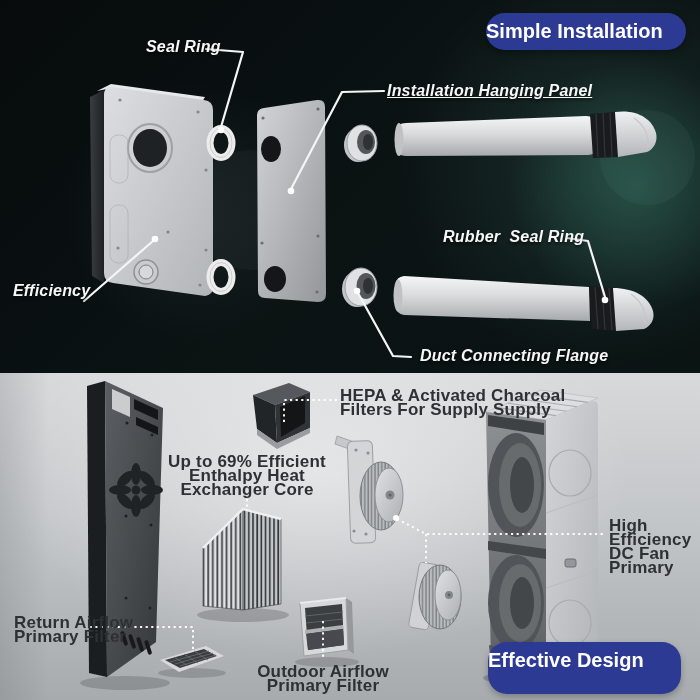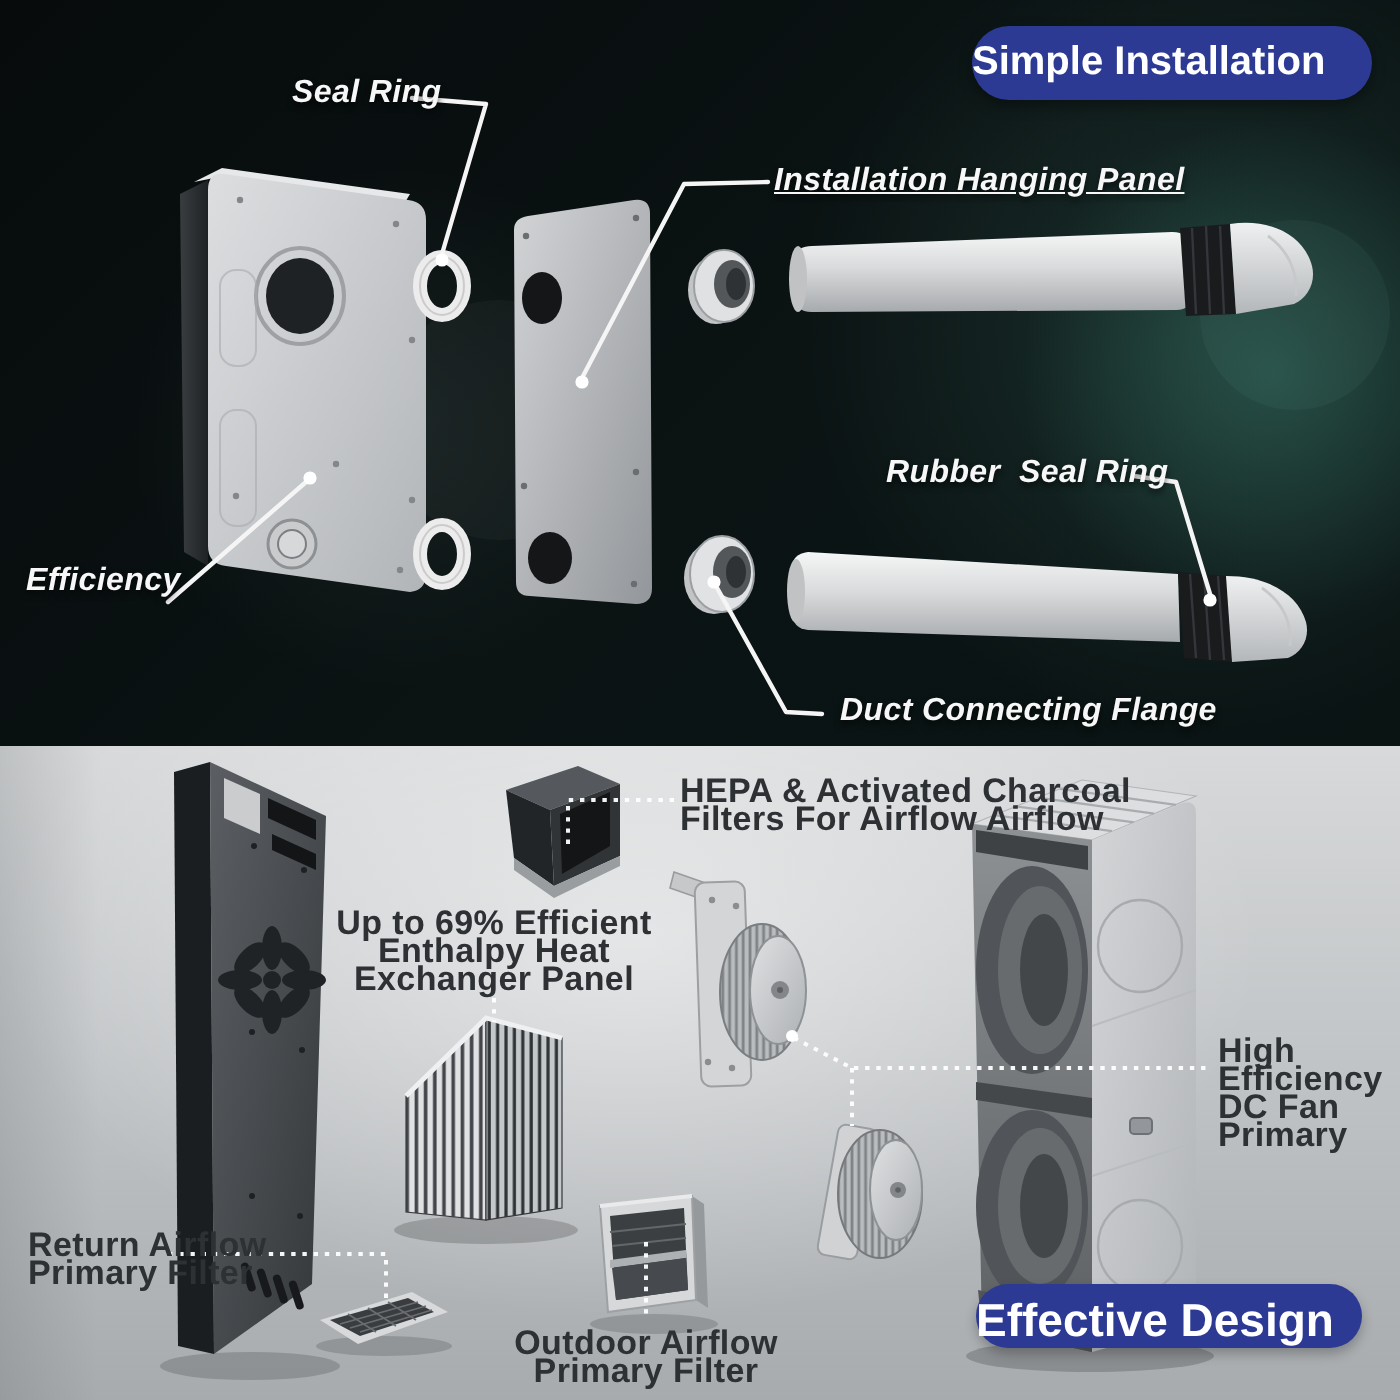--- a/index.html
+++ b/index.html
@@ -25,21 +25,21 @@
       radial-gradient(ellipse at 45% 30%, rgba(255,255,255,.5), transparent 58%),
       linear-gradient(180deg,#d7d9da 0%,#c3c6c8 45%,#a7abae 100%);}
   .blabel{position:absolute;font-weight:700;font-size:17px;line-height:14px;
     color:var(--bottom-text,#2e3134);letter-spacing:.2px;}
   .blabel.center{text-align:center;}
   
   .badge{position:absolute;background:var(--badge-blue,#2c3a94);color:#fff;
     font-weight:700;border-radius:19px;
     box-shadow:0 3px 7px rgba(0,0,0,.35);}
   .badge.top{left:486px;top:13px;width:200px;height:37px;font-size:20px;line-height:37px;}
-  .badge.bottom{left:488px;top:642px;width:193px;height:32px;font-size:23px;line-height:36px;
+  .badge.bottom{left:488px;top:642px;width:193px;height:52px;font-size:20px;line-height:36px;
     box-shadow:0 3px 6px rgba(0,0,0,.25);}
   svg{position:absolute;left:0;top:0;}
 </style>
 </head>
 <body>
 
 <div class="stage">
 
   <div class="top-section">
     <div class="flare f1"></div>
@@ -328,26 +328,26 @@
         <polyline points="84,254 193,254 193,276"></polyline>
         <polyline points="397,146 426,161 604,161"></polyline>
         <line x1="426" y1="161" x2="426" y2="190"></line>
         <line x1="323" y1="248" x2="323" y2="287"></line>
       </g>
       <circle cx="396" cy="145" r="3" fill="#ffffff"></circle>
     </svg>
 
     <div class="blabel" style="left:340px;top:16px;">
       <div>HEPA &amp; Activated Charcoal</div>
-      <div>Filters For Airflow Airflow</div>
+      <div>Filters For Supply Supply</div>
     </div>
     <div class="blabel center" style="left:167px;top:82px;width:160px;">
       <div>Up to 69% Efficient</div>
       <div>Enthalpy Heat</div>
-      <div>Exchanger Panel</div>
+      <div>Exchanger Core</div>
     </div>
     <div class="blabel" style="left:609px;top:146px;">
       <div>High Efficiency</div>
       <div>DC Fan Primary</div>
     </div>
     <div class="blabel" style="left:14px;top:243px;">
       <div>Return Airflow</div>
       <div>Primary Filter</div>
     </div>
     <div class="blabel center" style="left:248px;top:292px;width:150px;">

